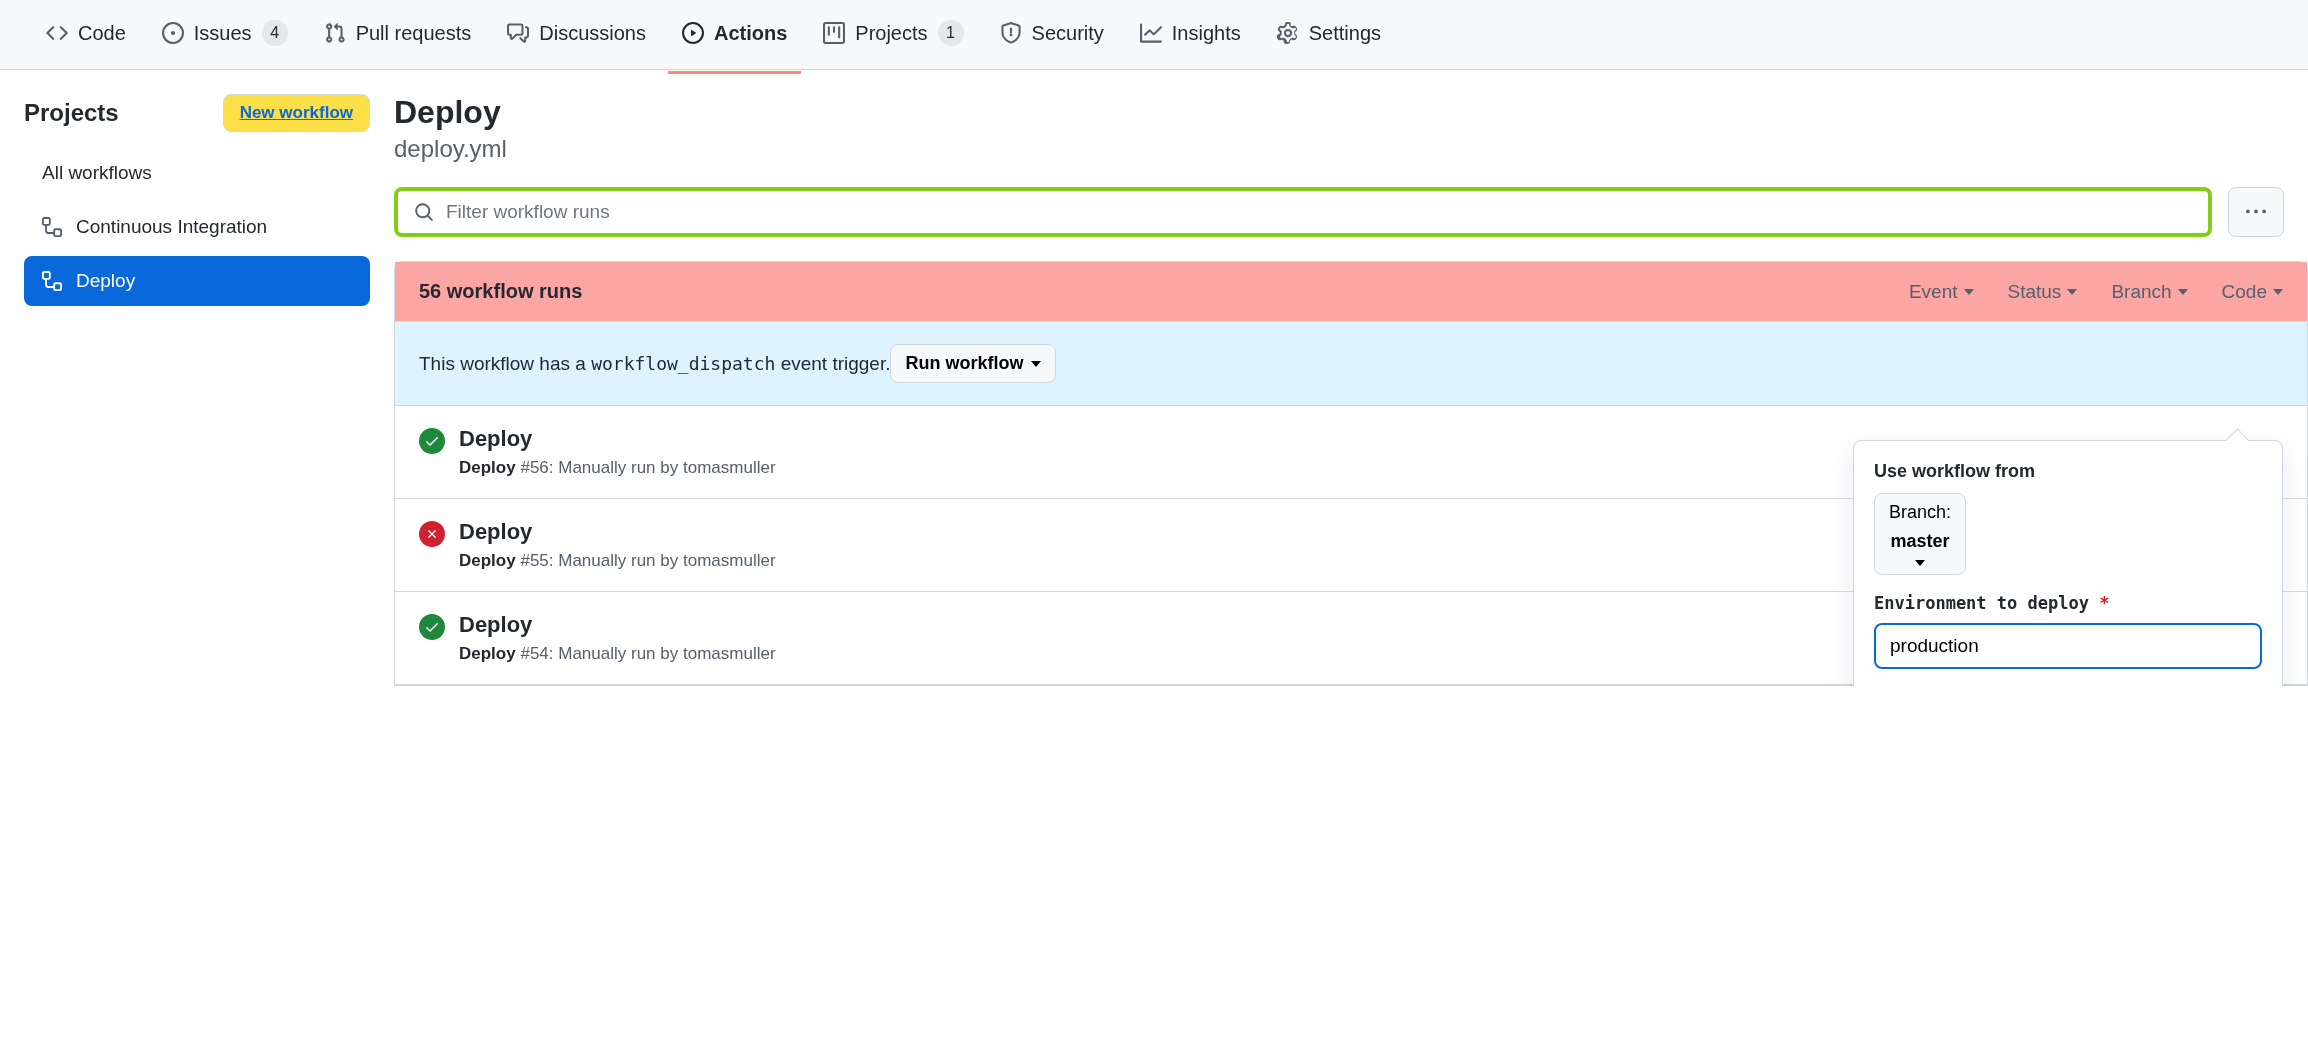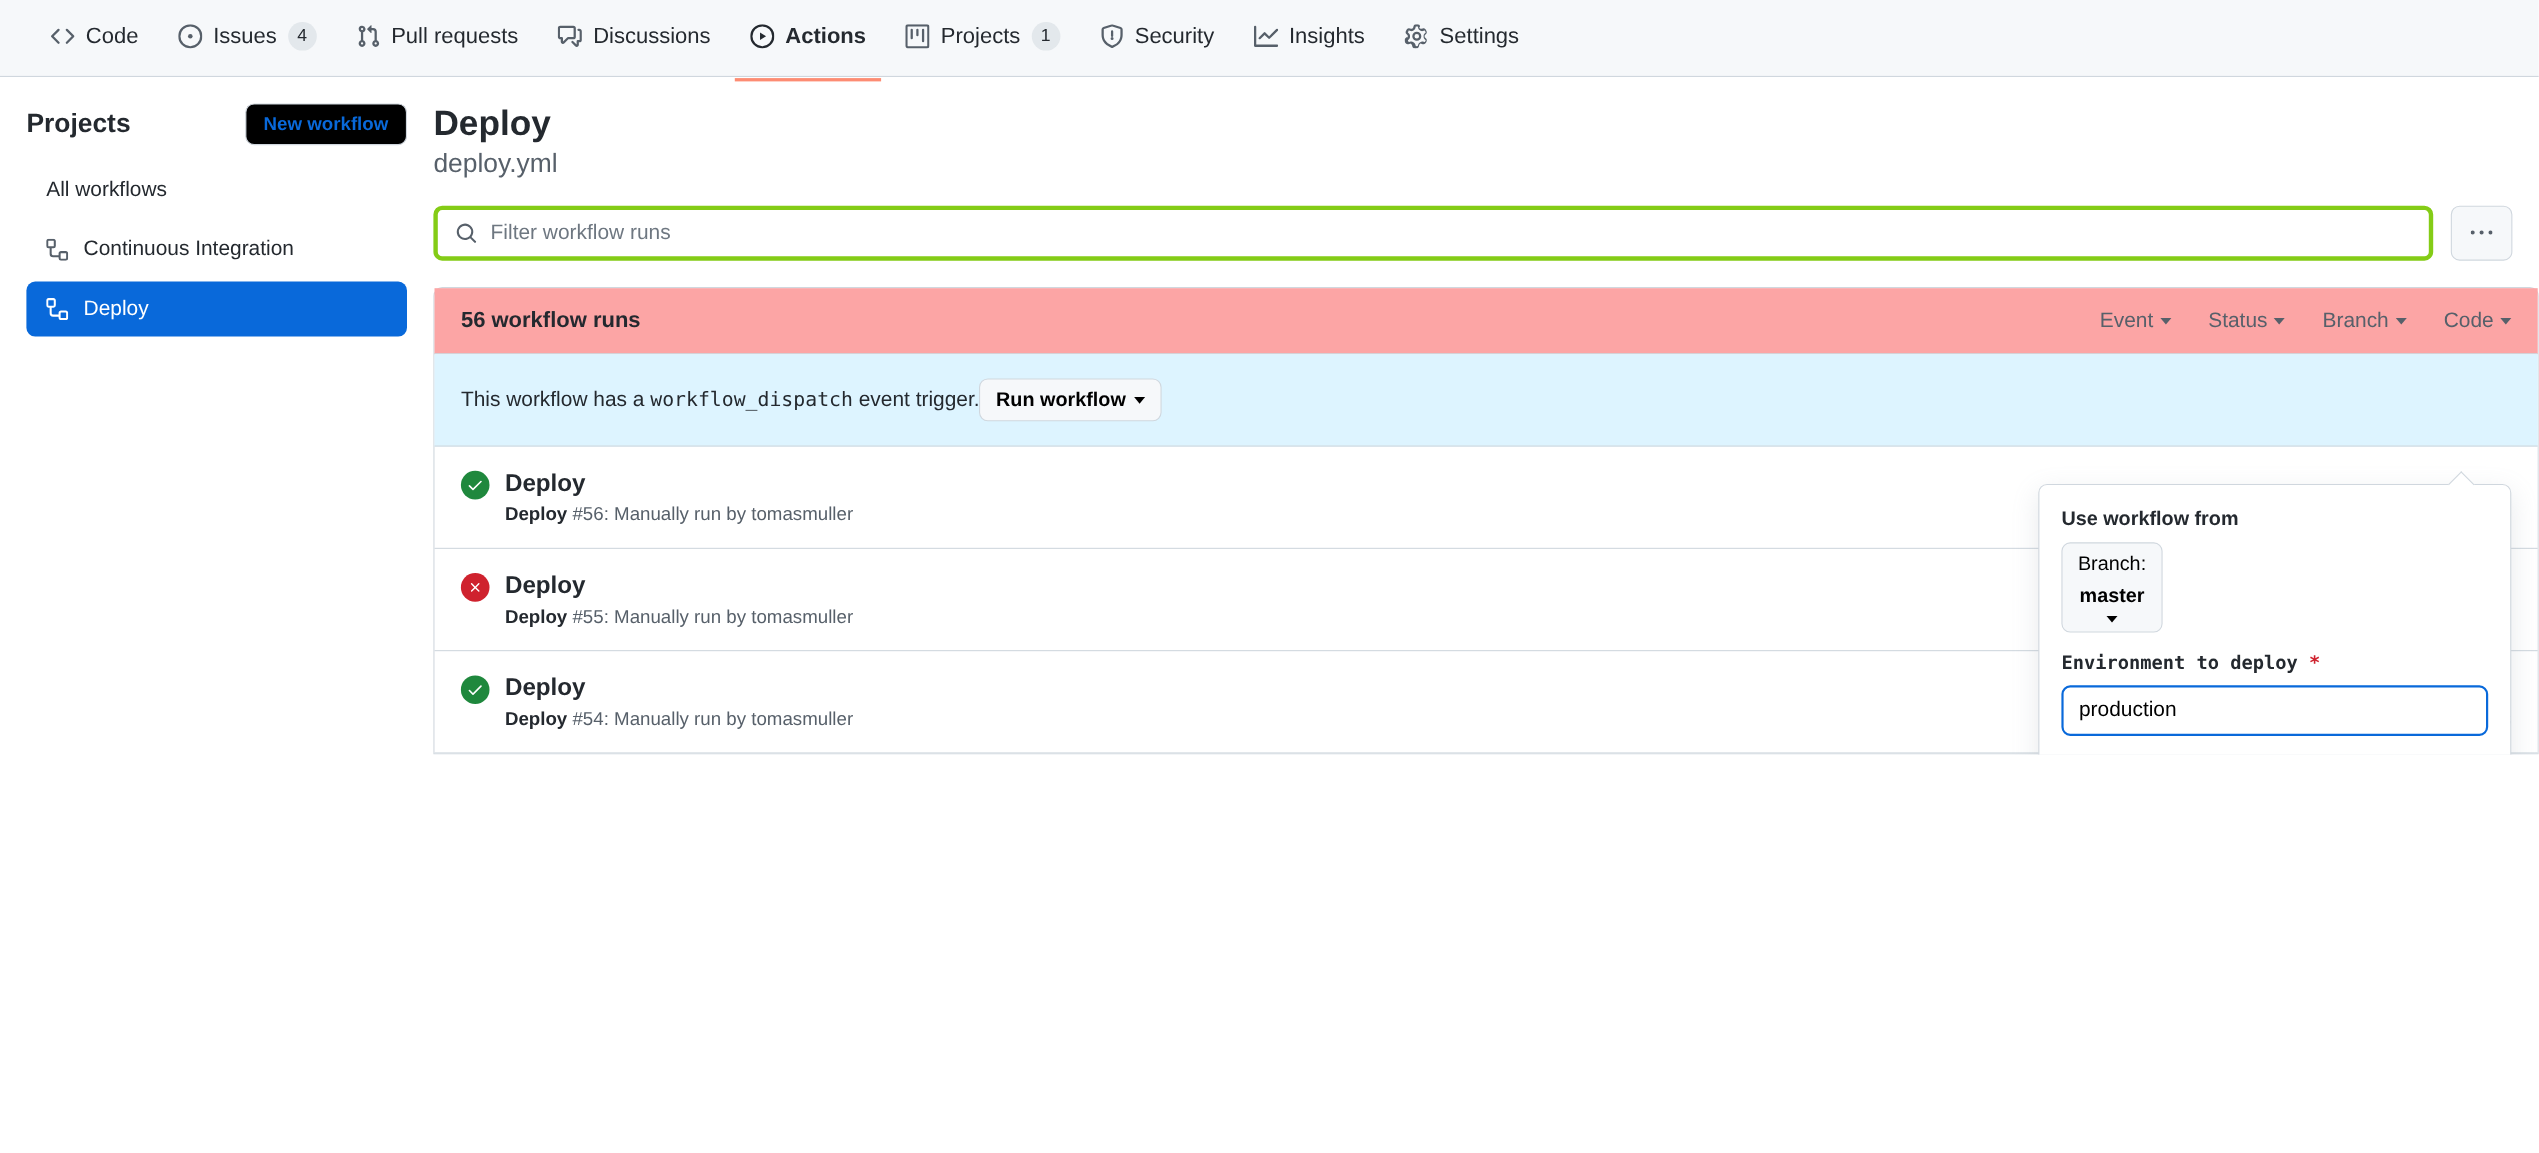--- a/index.html
+++ b/index.html
@@ -75,21 +75,21 @@
     gap: 6px;
     padding: 8px 16px;
     border: 1px solid #d0d7de;
     border-radius: 8px;
     background: #f6f8fa;
     font-size: 17px;
     font-weight: 500;
     cursor: pointer;
     color: #24292f;
   }
-  .btn-link-blue { color: #0969da; font-weight: 600; background:#000000; }
+  .btn-link-blue { color: #0969da; font-weight: 600; background:#fde047;text-decoration:underline; }
   .sidebar-list { list-style: none; }
   .sidebar-item {
     display: flex;
     align-items: center;
     gap: 14px;
     padding: 14px 18px;
     border-radius: 8px;
     font-size: 19px;
     cursor: pointer;
     margin-bottom: 4px;

